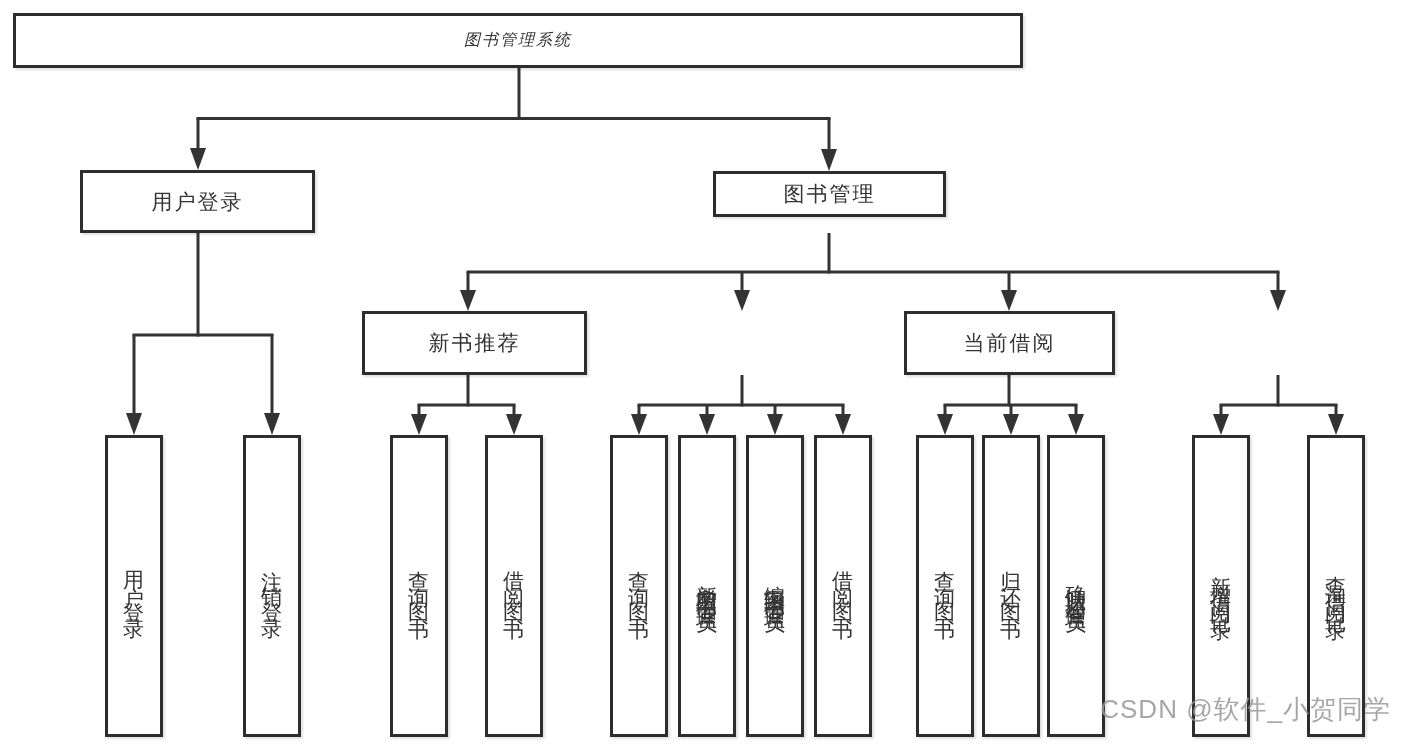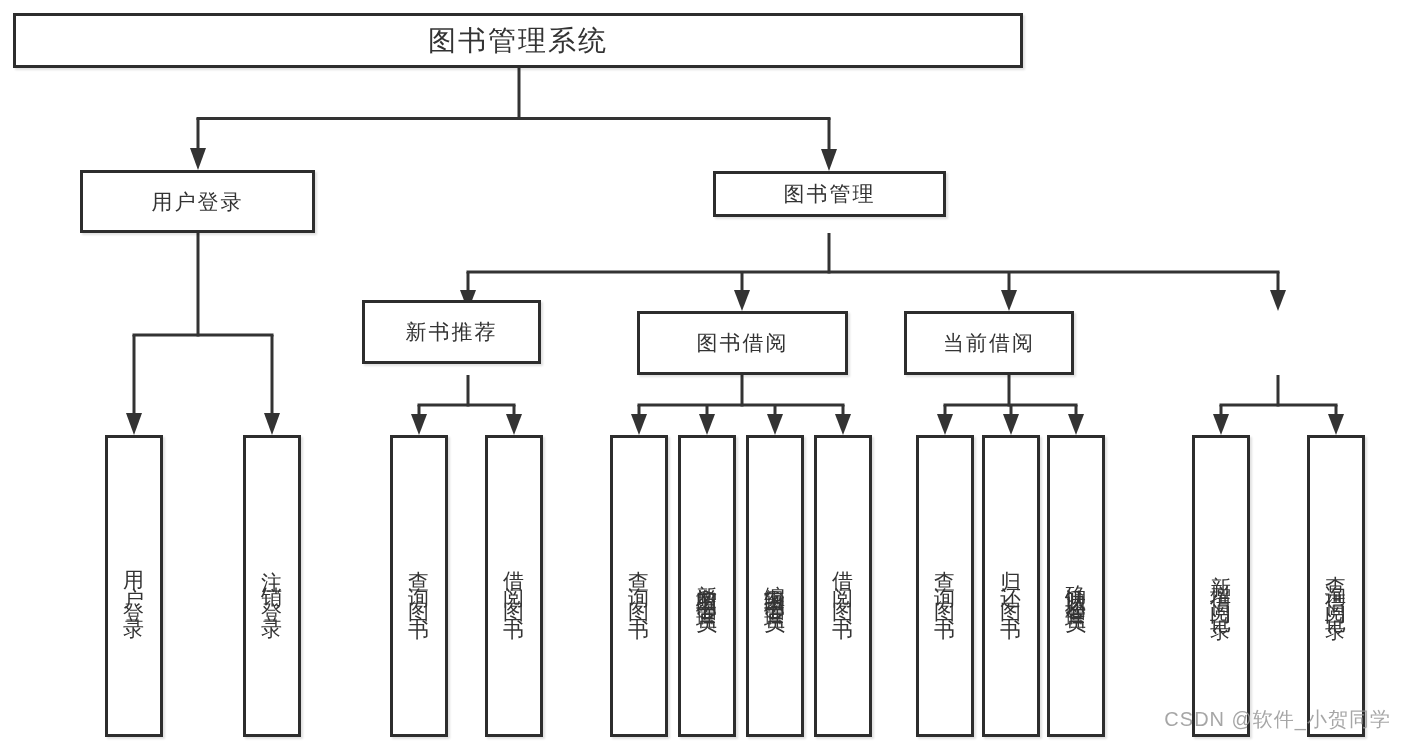--- a/index.html
+++ b/index.html
@@ -18,21 +18,21 @@
     position:absolute;
     box-sizing:border-box;
     border:3px solid #2d2d2d;
     background:#ffffff;
     display:flex;align-items:center;justify-content:center;
     font-size:21px;
     letter-spacing:2px;
     box-shadow:2px 2px 2px rgba(0,0,0,0.12);
     white-space:nowrap;
   }
-  .root-box{font-size:28px;}
+  .root-box{font-size:16px;font-style:italic;}
   .vbox{
     position:absolute;
     box-sizing:border-box;
     border:3px solid #2d2d2d;
     background:#ffffff;
     width:58px;height:302px;top:435px;
     display:flex;align-items:center;justify-content:center;
     font-size:21px;
     box-shadow:2px 2px 2px rgba(0,0,0,0.12);
   }
@@ -40,22 +40,22 @@
     writing-mode:vertical-rl;
     text-orientation:mixed;
     line-height:1;
     white-space:nowrap;
   }
   .len4{letter-spacing:16px;}
   .len6{letter-spacing:9px;}
   .len9{letter-spacing:4px;}
   #watermark{
     position:absolute;
-    right:14px;bottom:14px;
-    font-size:20px;
+    right:14px;bottom:20px;
+    font-size:26px;
     color:rgba(150,150,150,0.85);
     letter-spacing:1px;
     white-space:nowrap;
   }
 </style>
 </head>
 <body>
 
 <div id="stage">
 
@@ -133,23 +133,22 @@
       <line x1="1336" y1="405" x2="1336" y2="416"></line>
       <polygon points="1328,414 1344,414 1336,435"></polygon>
     </g>
   </svg>
 
   <div class="hbox root-box" style="left:13px;top:13px;width:1010px;height:55px;">图书管理系统</div>
 
   <div class="hbox" style="left:80px;top:170px;width:235px;height:63px;">用户登录</div>
   <div class="hbox" style="left:713px;top:171px;width:233px;height:46px;">图书管理</div>
 
-  <div class="hbox" style="left:362px;top:300px;width:179px;height:64px;">新书推荐</div>
-  <div class="hbox" style="left:637px;top:311px;width:211px;height:64px;">图书借阅</div>
-  <div class="hbox" style="left:904px;top:311px;width:170px;height:64px;">当前借阅</div>
+  <div class="hbox" style="left:362px;top:311px;width:225px;height:64px;">新书推荐</div>
+  <div class="hbox" style="left:904px;top:311px;width:211px;height:64px;">当前借阅</div>
 
   <div class="vbox" style="left:105px;">
     <span class="vtext len4">用户登录</span>
   </div>
   <div class="vbox" style="left:243px;">
     <span class="vtext len4">注销登录</span>
   </div>
 
   <div class="vbox" style="left:390px;">
     <span class="vtext len4">查询图书</span>

